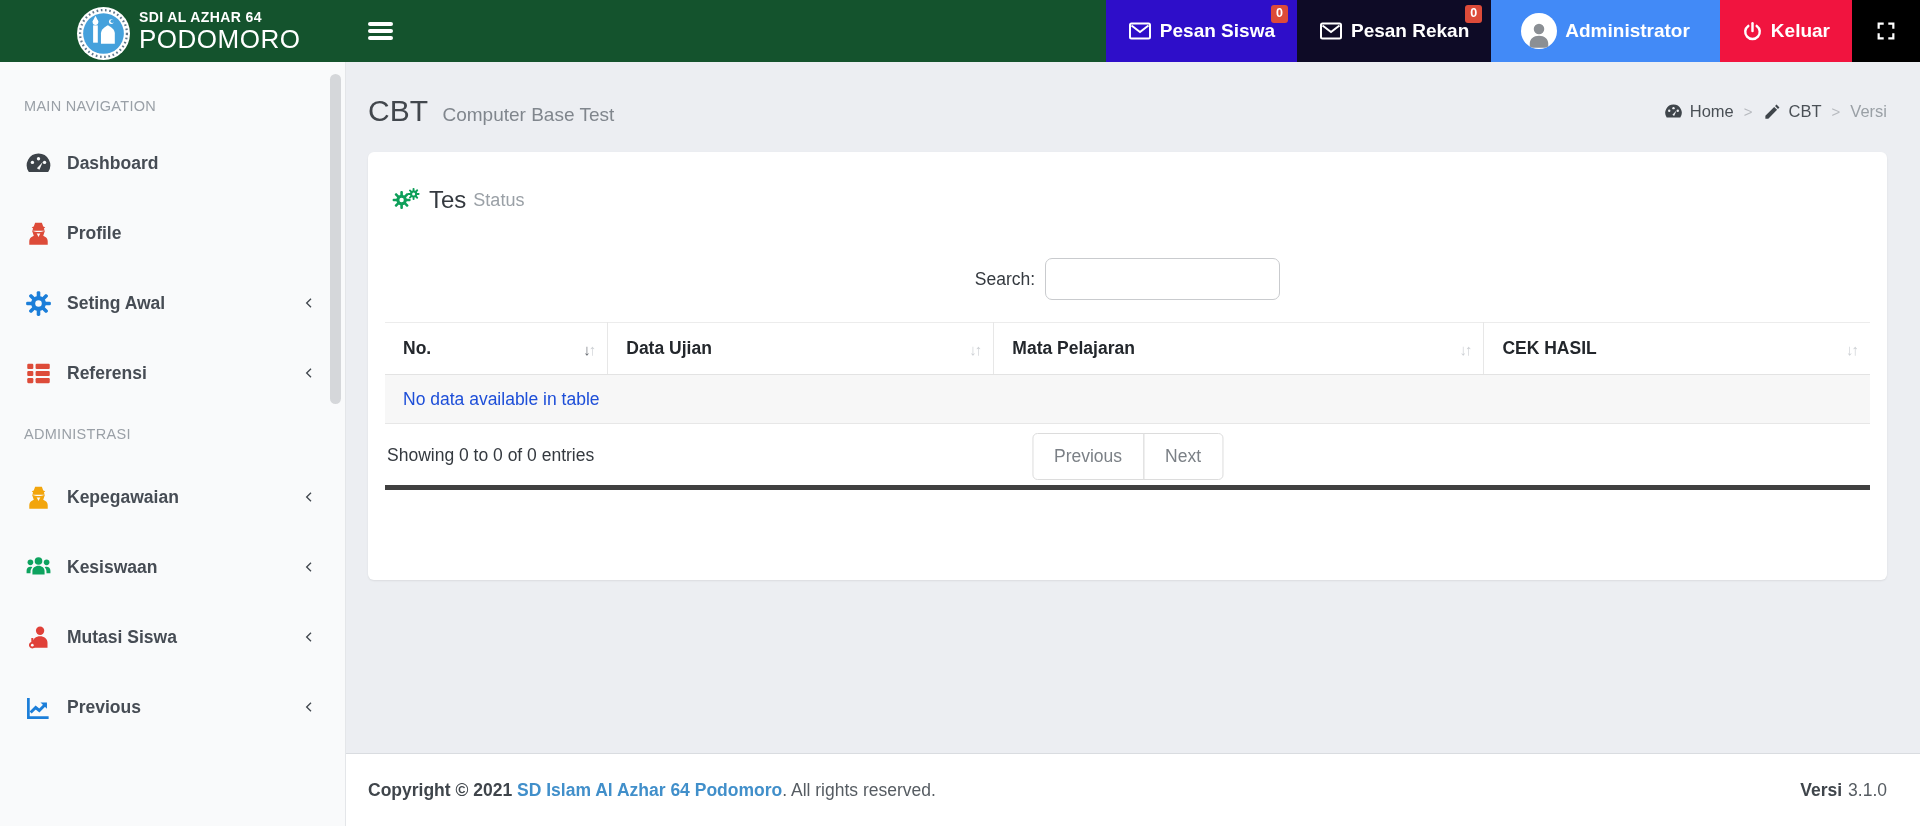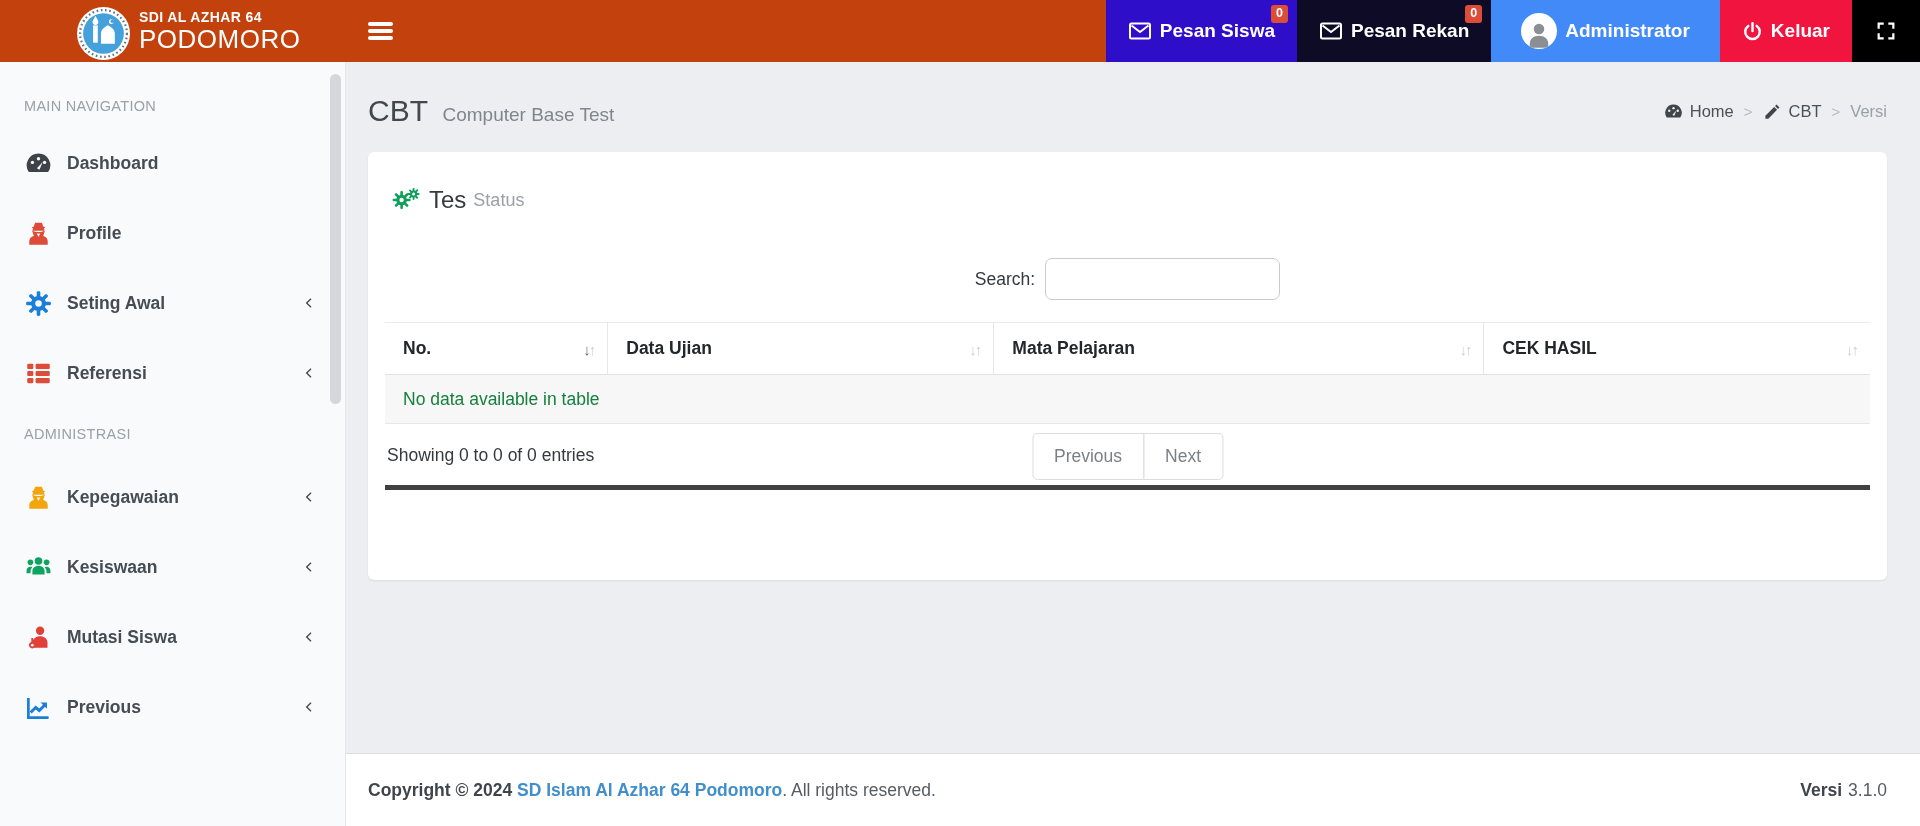--- a/index.html
+++ b/index.html
@@ -1,20 +1,20 @@
 <!DOCTYPE html>
 <html><head>
 <meta charset="utf-8">
 <style>
   * { margin:0; padding:0; box-sizing:border-box; }
   html,body { width:1920px; height:826px; overflow:hidden; }
   body { font-family:"Liberation Sans", sans-serif; background:#eceef2; color:#42474d; }
 
   
-  .navbar { position:relative; height:62px; background:#c2410c; display:flex; align-items:stretch; }
+  .navbar { position:relative; height:62px; background:#14532d; display:flex; align-items:stretch; }
   .brand { width:346px; display:flex; align-items:center; padding-left:76px; cursor:pointer; }
   .logo { width:55px; height:55px; flex:0 0 55px; margin-top:4px; }
   .brand-text { margin-left:8px; color:#fff; line-height:1; }
   .brand-l1 { display:block; font-size:14px; font-weight:700; letter-spacing:.4px; margin-bottom:2px; }
   .brand-l2 { display:block; font-size:26px; font-weight:400; letter-spacing:.5px; }
   .hamburger { background:transparent; border:none; margin-left:22px; cursor:pointer; display:flex; align-items:center; }
   .hbars, .hbars::before, .hbars::after { display:block; width:25px; height:3.5px; border-radius:2px; background:#fff; content:""; }
   .hbars { position:relative; }
   .hbars::before { content:""; position:absolute; top:-7px; }
   .hbars::after { content:""; position:absolute; top:7px; }
@@ -74,21 +74,21 @@
   .search-row { display:flex; justify-content:center; align-items:center; margin-top:44px; margin-bottom:22px; }
   .search-label { font-size:17.5px; color:#34393f; margin-right:10px; }
   .search-input { width:235px; height:42px; border:1px solid #c9cbce; border-radius:7px; font-size:17px; padding:0 12px; outline:none; background:#fff; }
 
   table.data { width:100%; border-collapse:collapse; border-top:1px solid #ececec; }
   table.data th { text-align:left; font-size:17.5px; font-weight:700; color:#23272c; height:52px; padding:0 40px 0 18px; border-bottom:1px solid #e3e3e3; position:relative; cursor:pointer; white-space:nowrap; }
   table.data th + th { border-left:1px solid #e7e7e7; }
   .sort { position:absolute; right:13px; top:50%; transform:translateY(-50%); font-size:15px; letter-spacing:-2px; color:#ced1d5; }
   .sort i { font-style:normal; }
   th.sorted .s-down { color:#696e74; }
-  td.empty-cell { background:#f7f7f7; font-size:17.5px; color:#15803d; height:49px; padding:0 18px; border-bottom:1px solid #e7e7e7; }
+  td.empty-cell { background:#f7f7f7; font-size:17.5px; color:#1d4ed8; height:49px; padding:0 18px; border-bottom:1px solid #e7e7e7; }
 
   .table-footer { position:relative; height:66px; border-bottom:5px solid #404040; }
   .tf-info { position:absolute; left:2px; top:50%; transform:translateY(-50%); font-size:17.5px; color:#34393f; }
   .pagination { position:absolute; left:50%; top:9px; transform:translateX(-50%); display:flex; }
   .page-btn { display:block; padding:12px 21px; font-size:17.5px; color:#7b8086; background:#fff; border:1px solid #dcdcdc; cursor:pointer; }
   .page-btn.prev { border-radius:5px 0 0 5px; }
   .page-btn.next { border-radius:0 5px 5px 0; margin-left:-1px; }
 
   
   .footer { height:73px; background:#fff; border-top:1px solid #d9dce0; display:flex; align-items:center; justify-content:space-between; padding:0 33px 0 22px; font-size:17.5px; }
@@ -394,21 +394,21 @@
               <a class="page-btn prev">Previous</a>
               <a class="page-btn next">Next</a>
             </div>
           </div>
         </div>
 
       </div>
 
       <footer class="footer">
         <div>
-          <span class="fo-strong">Copyright © 2024 </span><span class="fo-link">SD Islam Al Azhar 64 Podomoro</span><span class="fo-rest">. All rights reserved.</span>
+          <span class="fo-strong">Copyright © 2021 </span><span class="fo-link">SD Islam Al Azhar 64 Podomoro</span><span class="fo-rest">. All rights reserved.</span>
         </div>
         <div class="fo-version">
           <span class="fo-strong">Versi</span><span>3.1.0</span>
         </div>
       </footer>
     </section>
 
   </div>
 </div>
 

